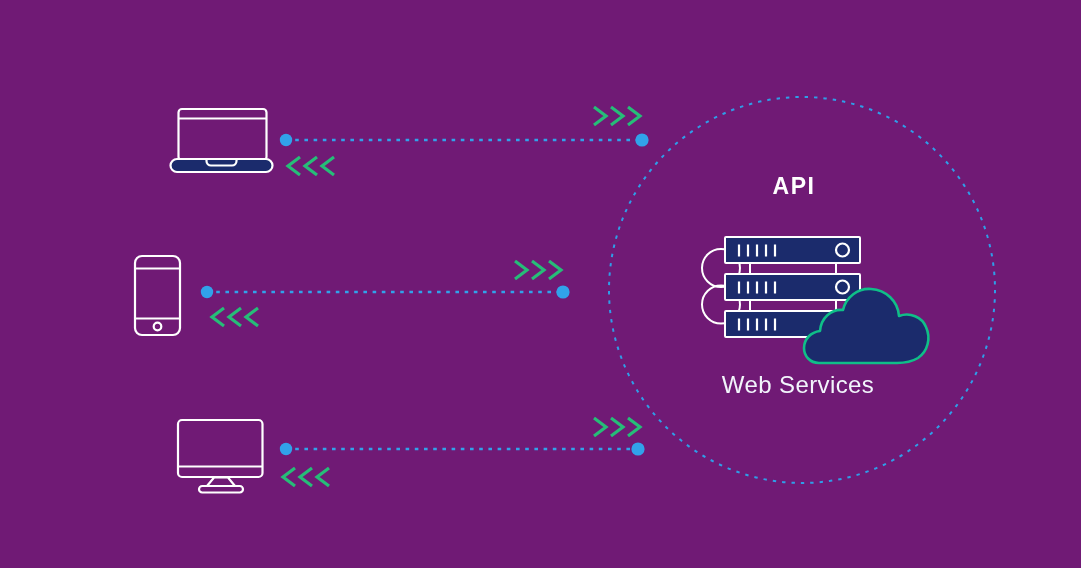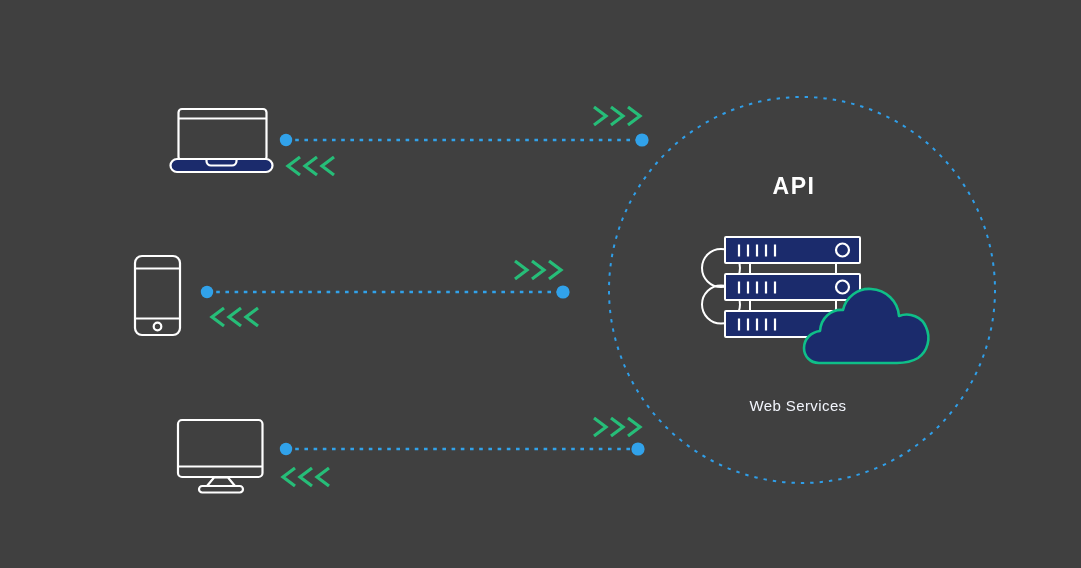--- a/index.html
+++ b/index.html
@@ -4,21 +4,21 @@
 <style>
   html, body { margin: 0; padding: 0; }
   body {
     font-family: "Liberation Sans", sans-serif;
     background: #0e1c4f;
   }
   .stage {
     position: relative;
     width: 1081px;
     height: 568px;
-    background: #404040;
+    background: #701a75;
     overflow: hidden;
   }
   .stage svg {
     position: absolute;
     inset: 0;
     display: block;
   }
   .label {
     position: absolute;
     transform: translate(-50%, -50%);
@@ -28,22 +28,22 @@
   }
   .api-title {
     left: 794px;
     top: 186px;
     font-size: 23px;
     font-weight: 700;
     letter-spacing: 1.6px;
   }
   .api-subtitle {
     left: 798px;
-    top: 405px;
-    font-size: 15px;
+    top: 385px;
+    font-size: 24px;
     font-weight: 400;
     letter-spacing: 0.4px;
     color: #f2f5fc;
   }
 </style>
 </head>
 <body>
 
 <div class="stage">
 

